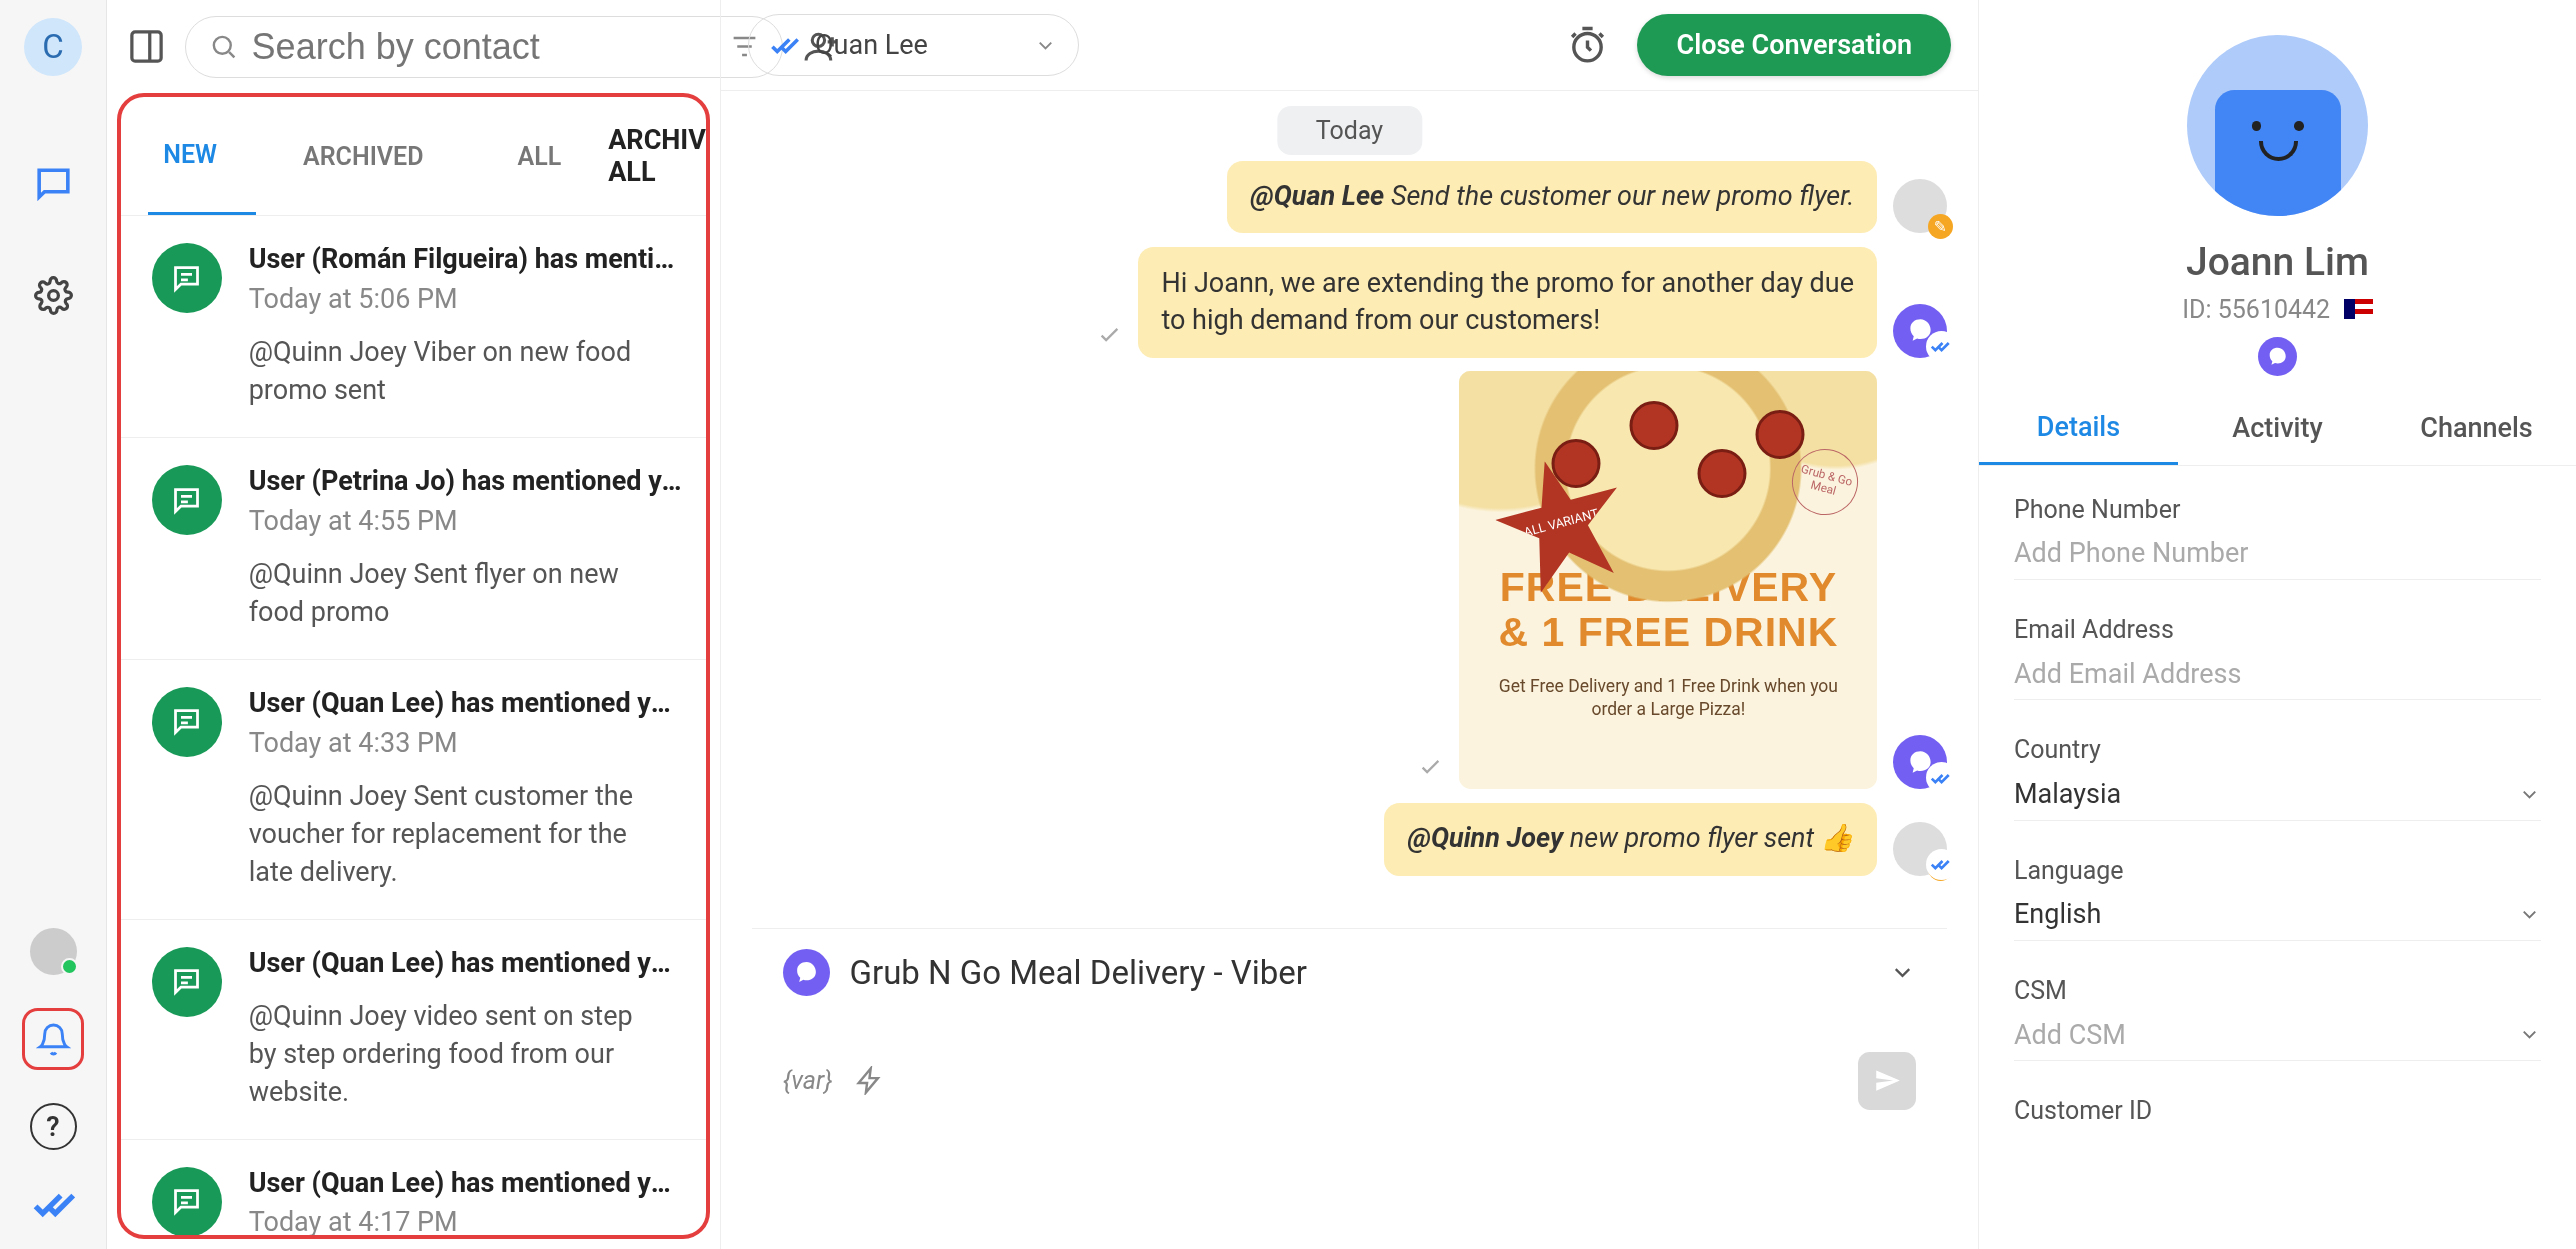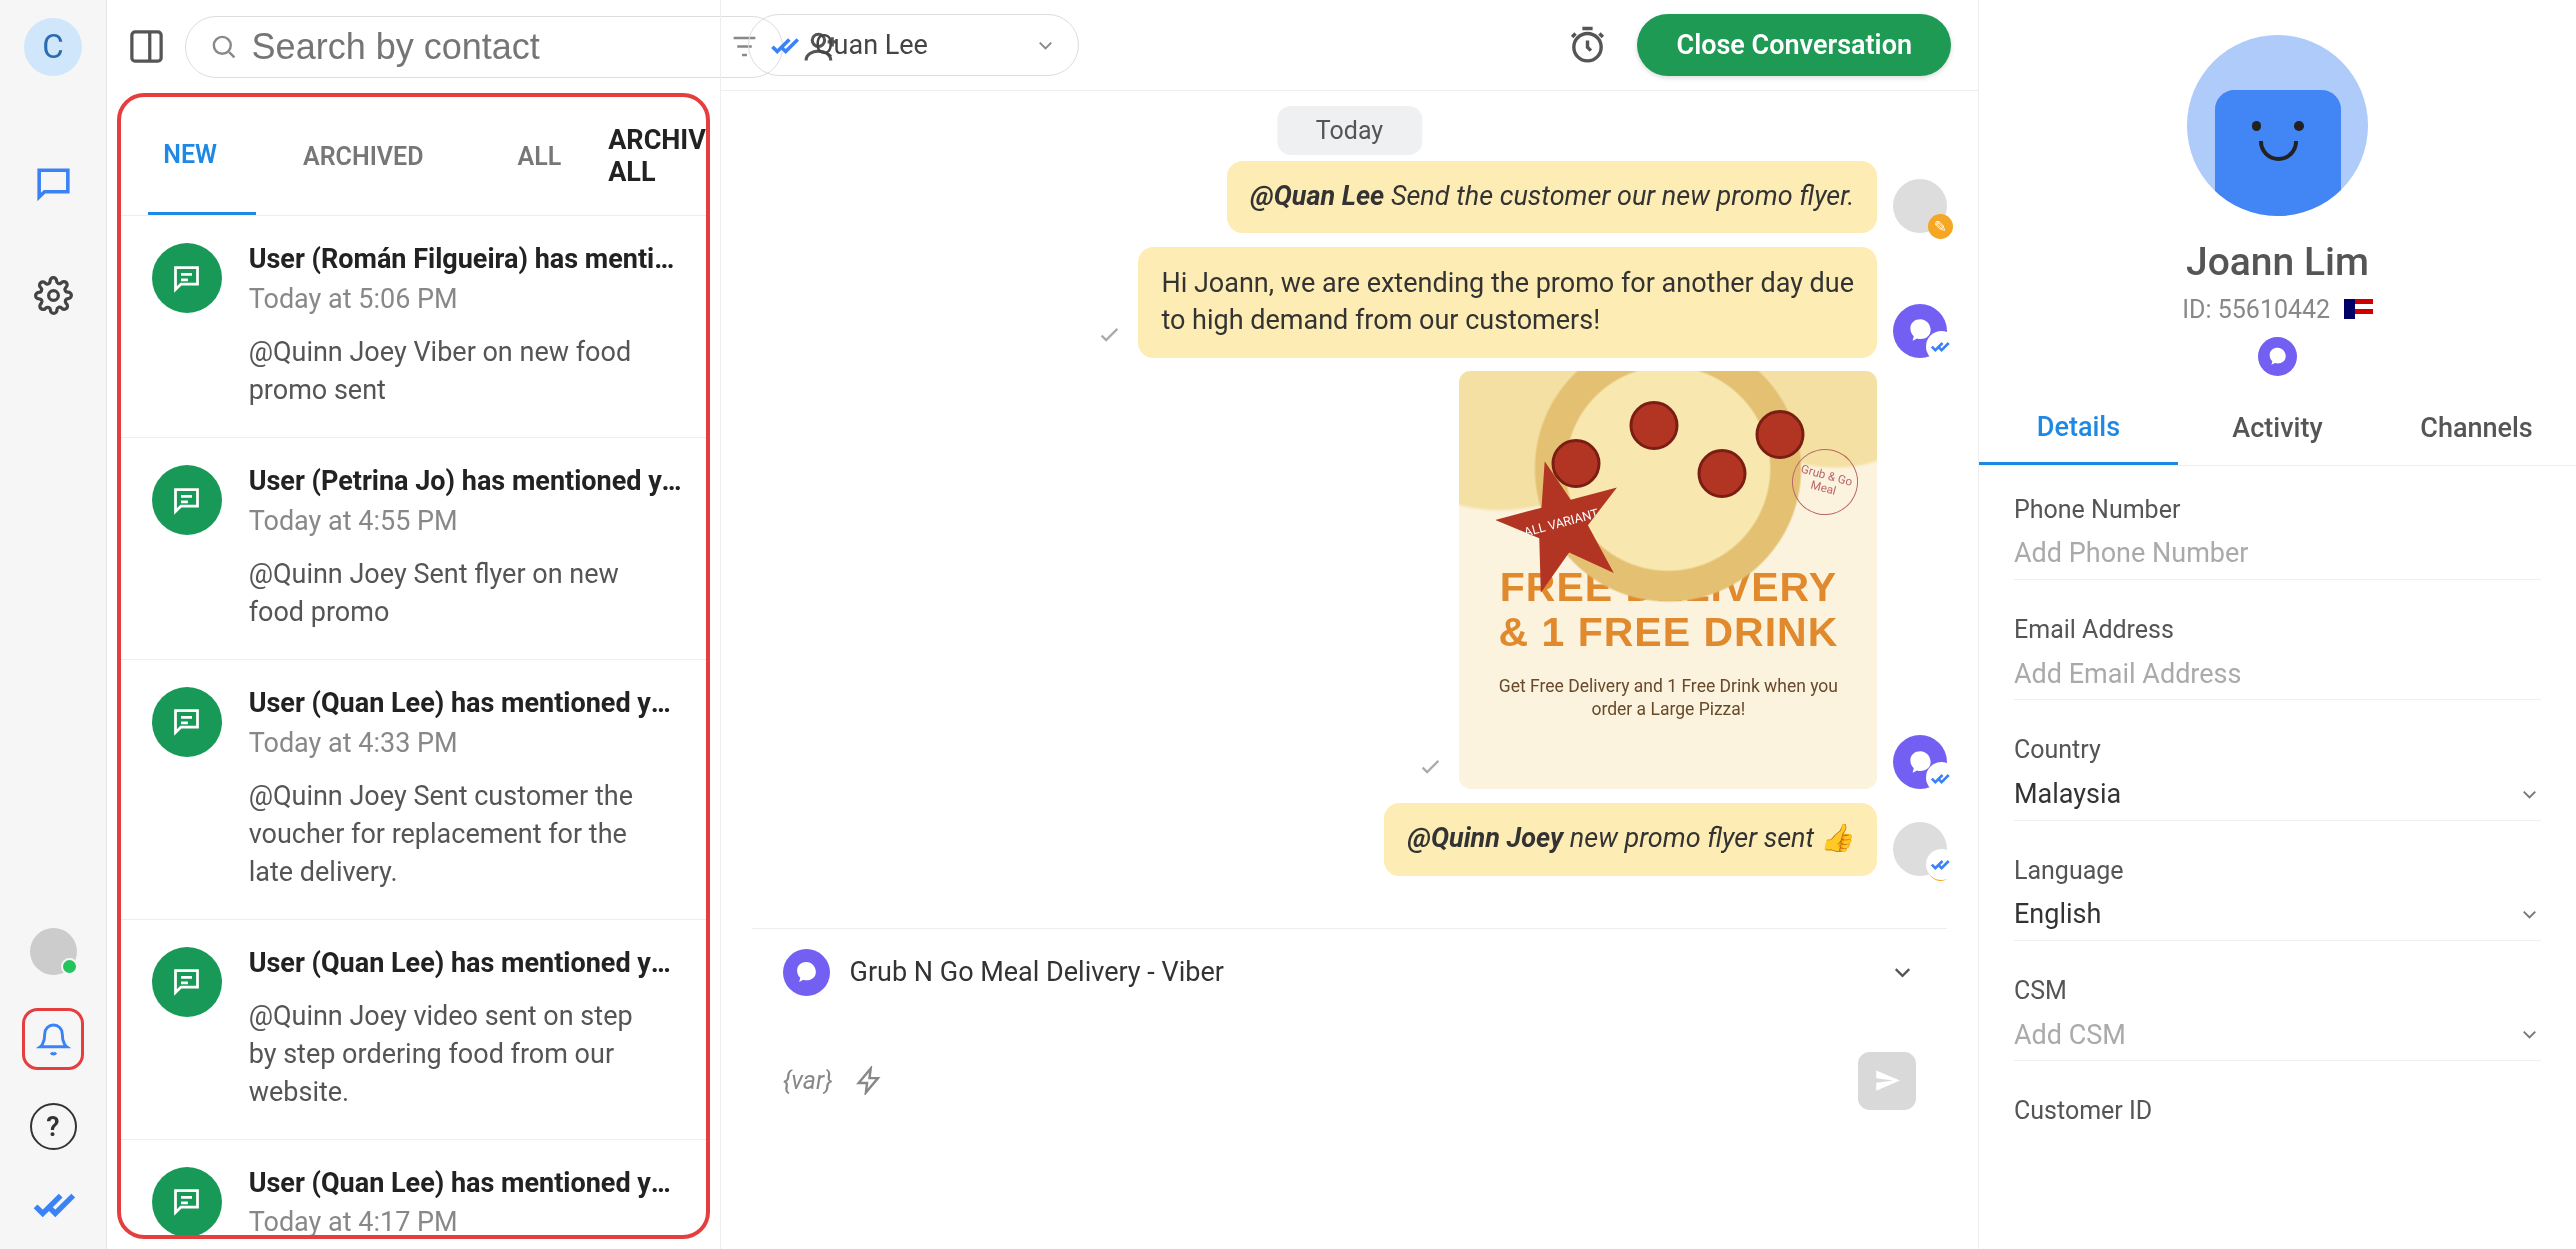--- a/index.html
+++ b/index.html
@@ -71,21 +71,21 @@
   .promo-top { width:100%; height:165px; background:radial-gradient(circle at 10% -20%, #f4e0a3 40%, transparent 41%), radial-gradient(circle at 90% -20%, #f4e0a3 30%, transparent 31%), #fbf3dd; position:relative; }
   .promo-pizza { position:absolute; top:-58px; left:50%; transform:translateX(-50%); width:311px; height:311px; border-radius:50%; background: radial-gradient(circle, #f8e8b0 46%, #e3c072 47% 60%, transparent 61%); }
   .promo-topping { position:absolute; width:49px; height:49px; border-radius:50%; background:#b23524; border:3.9px solid #7a1e14; }
   .promo-star { position:absolute; top:88px; left:39px; width:126px; height:126px; background:#b23524; clip-path: polygon(50% 0, 62% 35%, 100% 35%, 70% 58%, 80% 100%, 50% 75%, 20% 100%, 30% 58%, 0 35%, 38% 35%); display:flex; align-items:center; justify-content:center; color:#fff; font-size:12.6px; transform: rotate(-15deg); }
   .promo-badge { position:absolute; top:78px; right:19.5px; width:66px; height:66px; border-radius:50%; border:1.9px solid #b66; display:flex; align-items:center; justify-content:center; font-size:11.7px; color:#b66; text-align:center; line-height:1.1; padding:3.9px; transform: rotate(15deg); }
   .promo-title { font-family: 'Arial Black', sans-serif; font-weight:900; color:#e08a2d; font-size:41px; text-align:center; margin-top:29px; line-height:1.1; letter-spacing:1px; }
   .promo-sub { color:#68492c; font-size:17.5px; text-align:center; margin-top:19.5px; padding: 0 29px; line-height:1.3; }
 
   .channel-bar { border-top:1.9px solid #eee; padding:19.5px 31px; display:flex; align-items:center; gap:19.5px; margin-top: 39px; }
   .viber-circle { width:47px; height:47px; border-radius:50%; background:#7360f2; display:flex; align-items:center; justify-content:center; color:#fff; }
-  .channel-name { flex:1; color:#333; font-size:27px; }
+  .channel-name { flex:1; color:#333; font-size:33px; }
   .channel-chevron { color:#555; }
   .composer { display:flex; align-items:center; padding:23px 31px; gap:23px; }
   .composer-icon { color:#888; cursor:pointer; font-size:25px; }
   .send-btn { width:58px; height:58px; border-radius:11.7px; background:#d9d9d9; display:flex; align-items:center; justify-content:center; color:#fff; margin-left:auto; cursor:pointer; }
 
   
   .right-panel { width:597px; display:flex; flex-direction:column; }
   .contact-header { display:flex; flex-direction:column; align-items:center; padding: 35px 0 15.6px; }
   .contact-avatar { width:181px; height:181px; border-radius:50%; background:#aecbfa; display:flex; align-items:center; justify-content:center; position:relative; overflow:hidden; }
   .contact-avatar-inner { width:126px; height:126px; background:#4285f4; border-radius: 19.5px 19.5px 0 0; position:absolute; bottom:0; display:flex; align-items:center; justify-content:center; }

